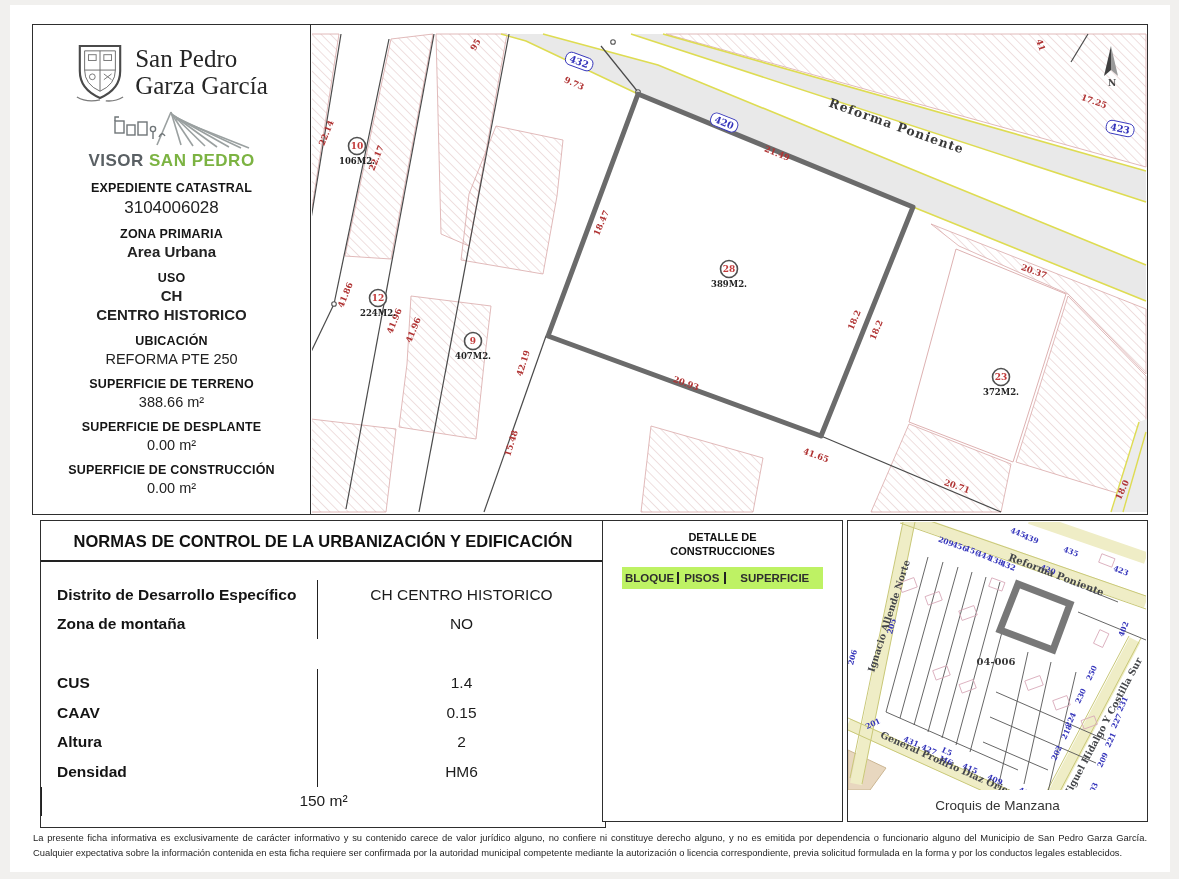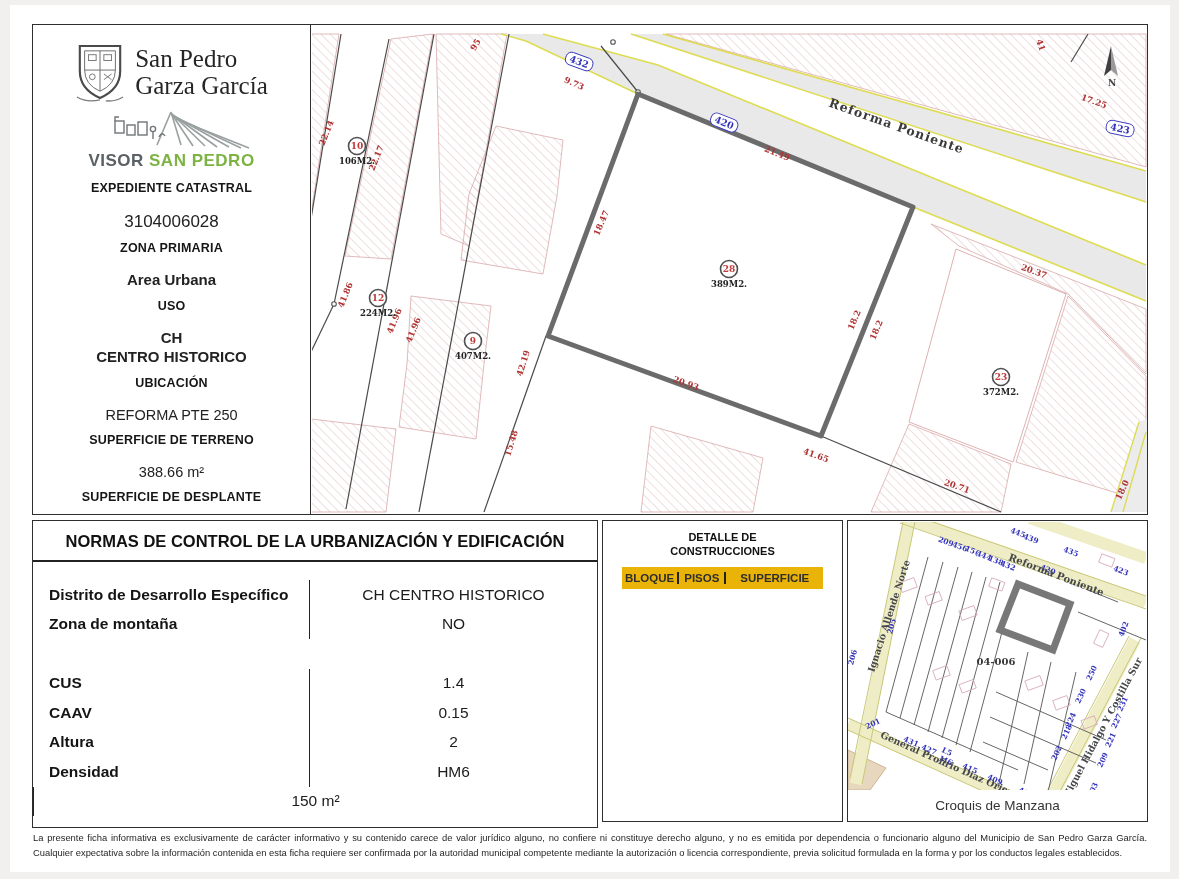--- a/index.html
+++ b/index.html
@@ -11,33 +11,33 @@
   .maparea{position:absolute;left:279px;top:0;width:835px;height:488px;overflow:hidden;}
   .brand{display:flex;align-items:center;justify-content:center;gap:10px;margin-top:16px;}
   .brand-name{font-family:"Liberation Serif",serif;font-size:25px;line-height:1.08;color:#262626;text-align:left;}
   .visor{margin-top:6px;}
   .visor-text{font-size:17px;font-weight:bold;letter-spacing:.5px;margin-top:-2px;}
   .visor-text .v1{color:#5a6064;}
   .visor-text .v2{color:#7cb342;}
   .fields{margin-top:10px;}
   .field{margin-bottom:9px;}
   .f-label{font-size:12.5px;font-weight:bold;color:#161616;letter-spacing:.2px;}
-  .f-value{font-size:14.5px;color:#222;margin-top:16px;line-height:1.25;}
+  .f-value{font-size:14.5px;color:#222;margin-top:2px;line-height:1.25;}
   .f-value.big{font-size:17px;}
   .f-value.bold{font-weight:bold;font-size:15px;}
-  .b1{left:32px;top:520px;width:566px;height:308px;}
+  .b1{left:40px;top:520px;width:566px;height:308px;}
   .b2{left:602px;top:520px;width:241px;height:302px;}
   .b3{left:847px;top:520px;width:301px;height:302px;}
   .normas-title{font-size:16.5px;font-weight:bold;color:#111;text-align:center;padding:11px 6px 9px 6px;border-bottom:2px solid #222;}
   .normas-rows{position:relative;padding-top:18px;}
   .normas-row{display:flex;min-height:29.5px;align-items:center;}
   .n-label{width:276px;padding-left:16px;font-weight:bold;font-size:15.5px;color:#141414;box-sizing:border-box;}
   .n-value{flex:1;text-align:center;font-size:15.5px;color:#1c1c1c;border-left:1.6px solid #222;align-self:stretch;display:flex;align-items:center;justify-content:center;}
   .det-title{font-size:11px;font-weight:bold;color:#111;text-align:center;width:170px;margin:10px auto 8px auto;line-height:1.25;}
-  .det-head{display:flex;margin:0 19px;background:#eab308;height:22px;align-items:center;}
+  .det-head{display:flex;margin:0 19px;background:#bef264;height:22px;align-items:center;}
   .det-col{font-size:11.5px;font-weight:bold;color:#2e2e2e;text-align:center;}
   .det-col.c1{width:28%;}
   .det-col.c2{width:23%;border-left:2.4px solid #222;border-right:2.4px solid #222;text-align:center;}
   .det-col.c3{width:49%;}
   .croquis-caption{position:absolute;left:0;right:0;bottom:8px;text-align:center;font-size:13.5px;color:#333;}
   .footer{position:absolute;left:33px;top:831px;width:1114px;font-size:9.4px;color:#1f1f1f;line-height:1.55;text-align:justify;}
   svg text{user-select:none;}
 </style>
 </head>
 <body>

